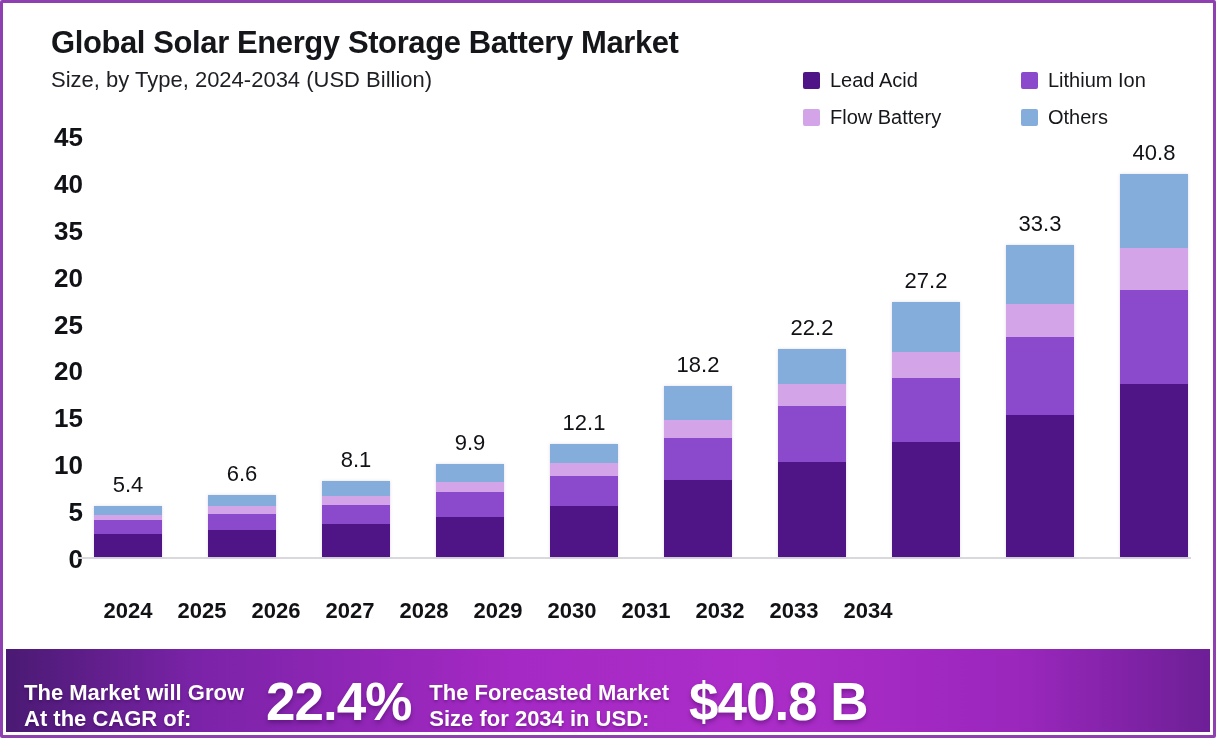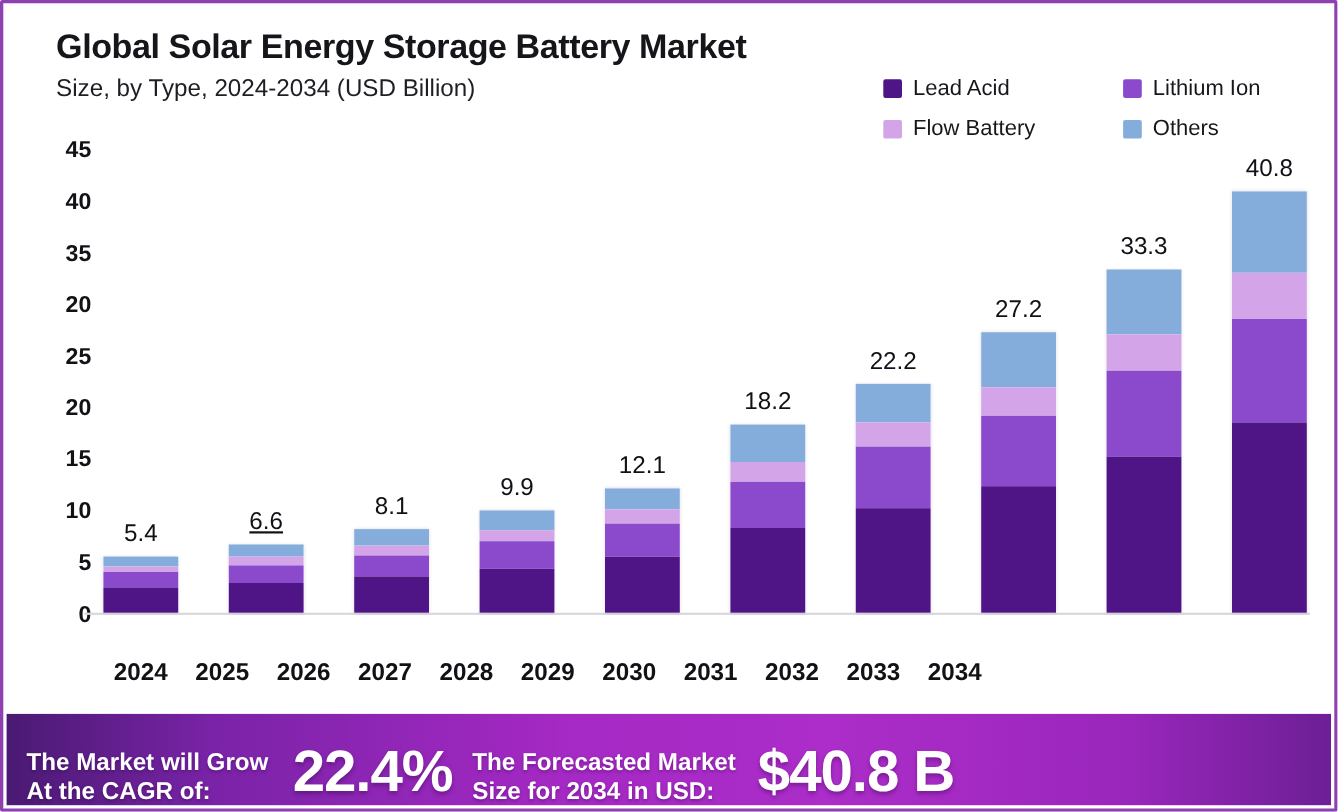--- a/index.html
+++ b/index.html
@@ -48,21 +48,21 @@
   .plot {
     position: absolute;
     left: 88px; top: 134px;
     width: 1100px; height: 422px;
   }
   .y-axis {
     position: absolute; left: -58px; top: 0; width: 50px; height: 100%;
   }
   .y-tick {
     position: absolute; right: 0; transform: translateY(-50%);
-    font-size: 21px; font-weight: 700; color: #111216;
+    font-size: 26px; font-weight: 700; color: #111216;
     text-align: right; width: 50px;
   }
   .baseline {
     position: absolute; left: -14px; right: 0; bottom: 0;
     height: 2px; background: #d9d9dd;
   }
   .bars {
     position: absolute; left: 0; right: 0; bottom: 2px; top: 0;
     display: flex; align-items: flex-end;
     justify-content: space-between;
@@ -179,21 +179,21 @@
         <div class="bar-group">
           <div class="bar-total" style="bottom: 58.64px;">5.4</div>
           <div class="bar-stack">
             <div class="seg" style="background: rgb(133, 173, 220); height: 8.44px;"></div>
             <div class="seg" style="background: rgb(211, 165, 232); height: 5.62667px;"></div>
             <div class="seg" style="background: rgb(139, 74, 204); height: 13.1289px;"></div>
             <div class="seg" style="background: rgb(79, 20, 133); height: 23.4444px;"></div>
           </div>
         </div>
         <div class="bar-group">
-          <div class="bar-total" style="bottom: 69.8933px; text-decoration: underline;">6.6</div>
+          <div class="bar-total" style="bottom: 69.8933px;">6.6</div>
           <div class="bar-stack">
             <div class="seg" style="background: rgb(133, 173, 220); height: 11.2533px;"></div>
             <div class="seg" style="background: rgb(211, 165, 232); height: 7.50222px;"></div>
             <div class="seg" style="background: rgb(139, 74, 204); height: 15.9422px;"></div>
             <div class="seg" style="background: rgb(79, 20, 133); height: 27.1956px;"></div>
           </div>
         </div>
         <div class="bar-group">
           <div class="bar-total" style="bottom: 83.96px;">8.1</div>
           <div class="bar-stack">

